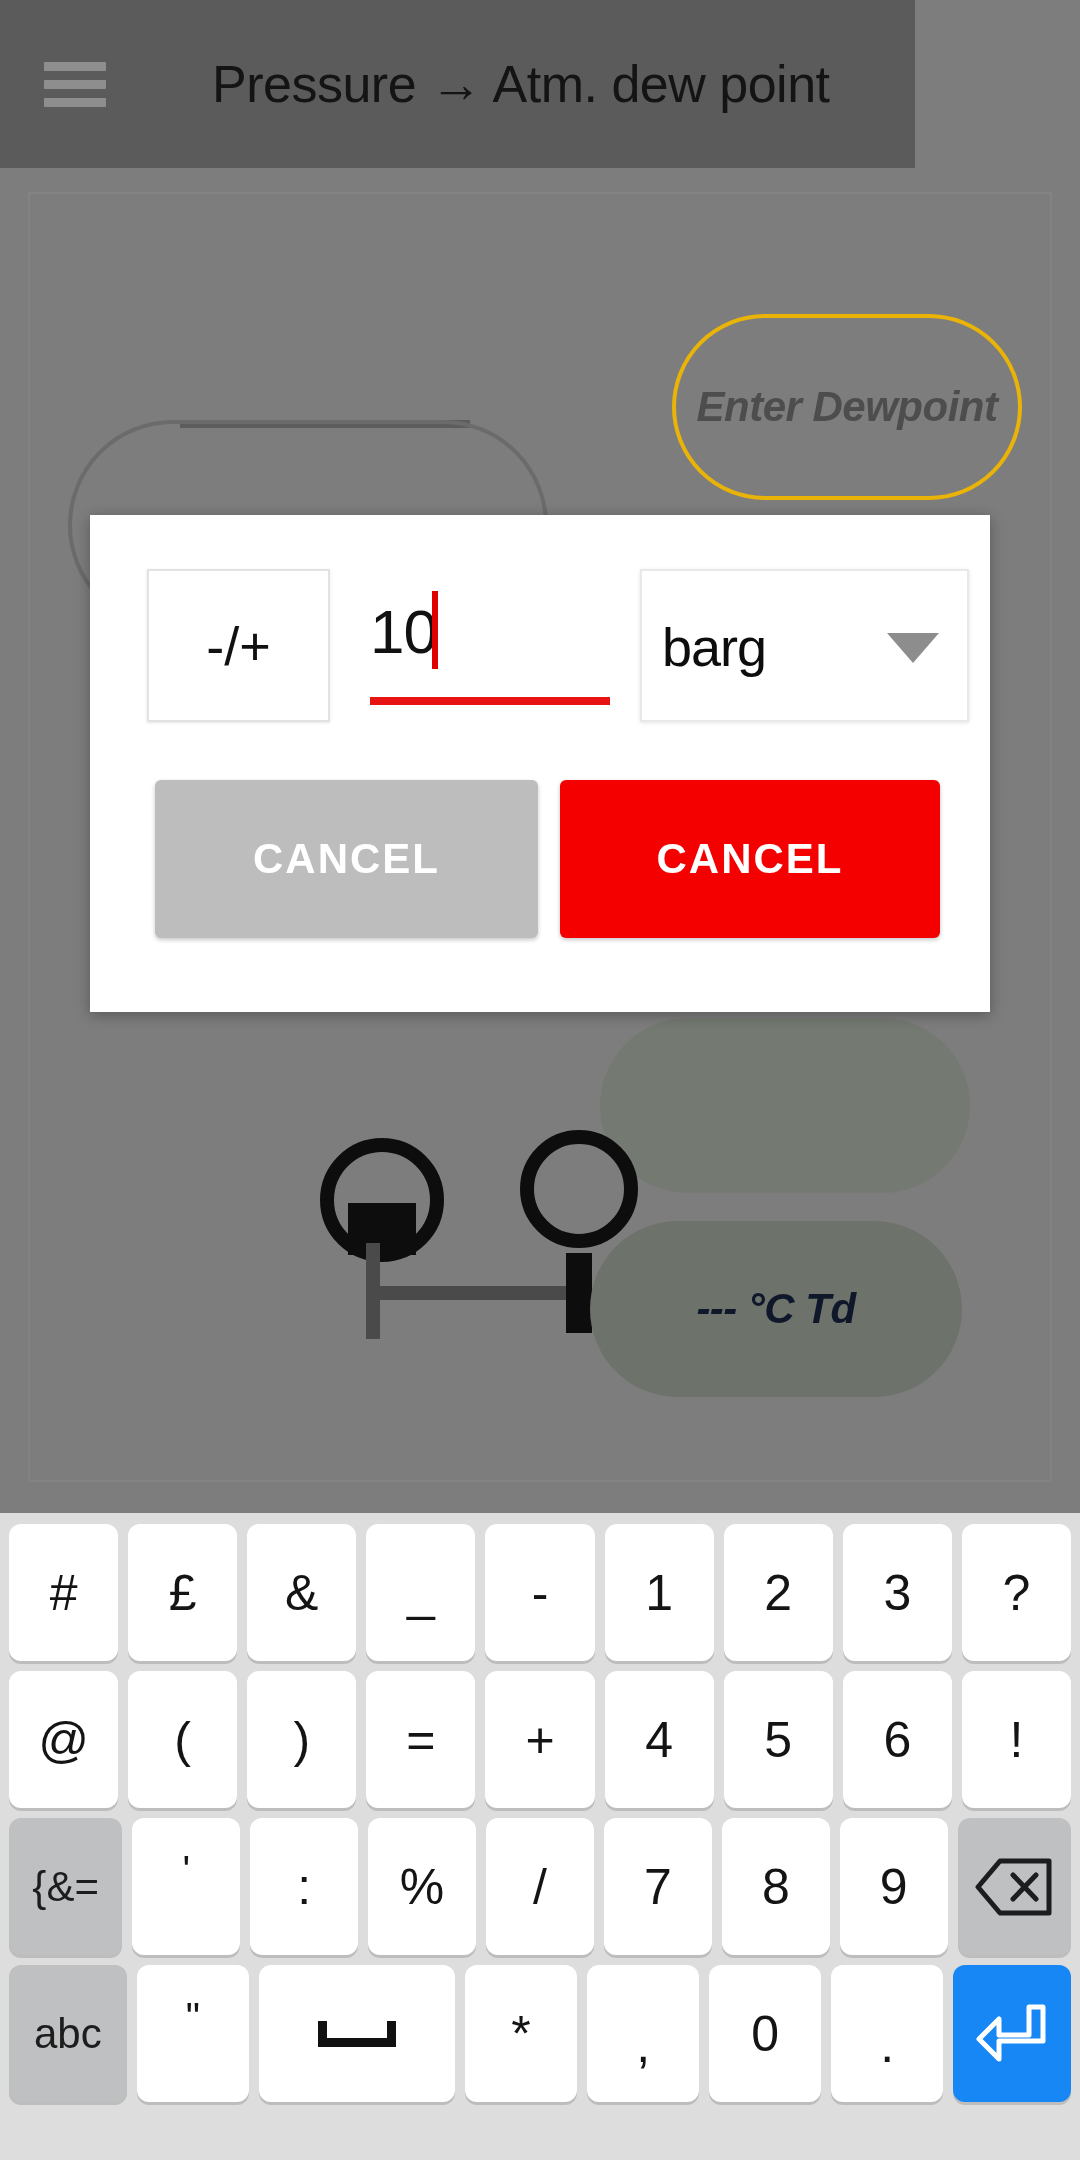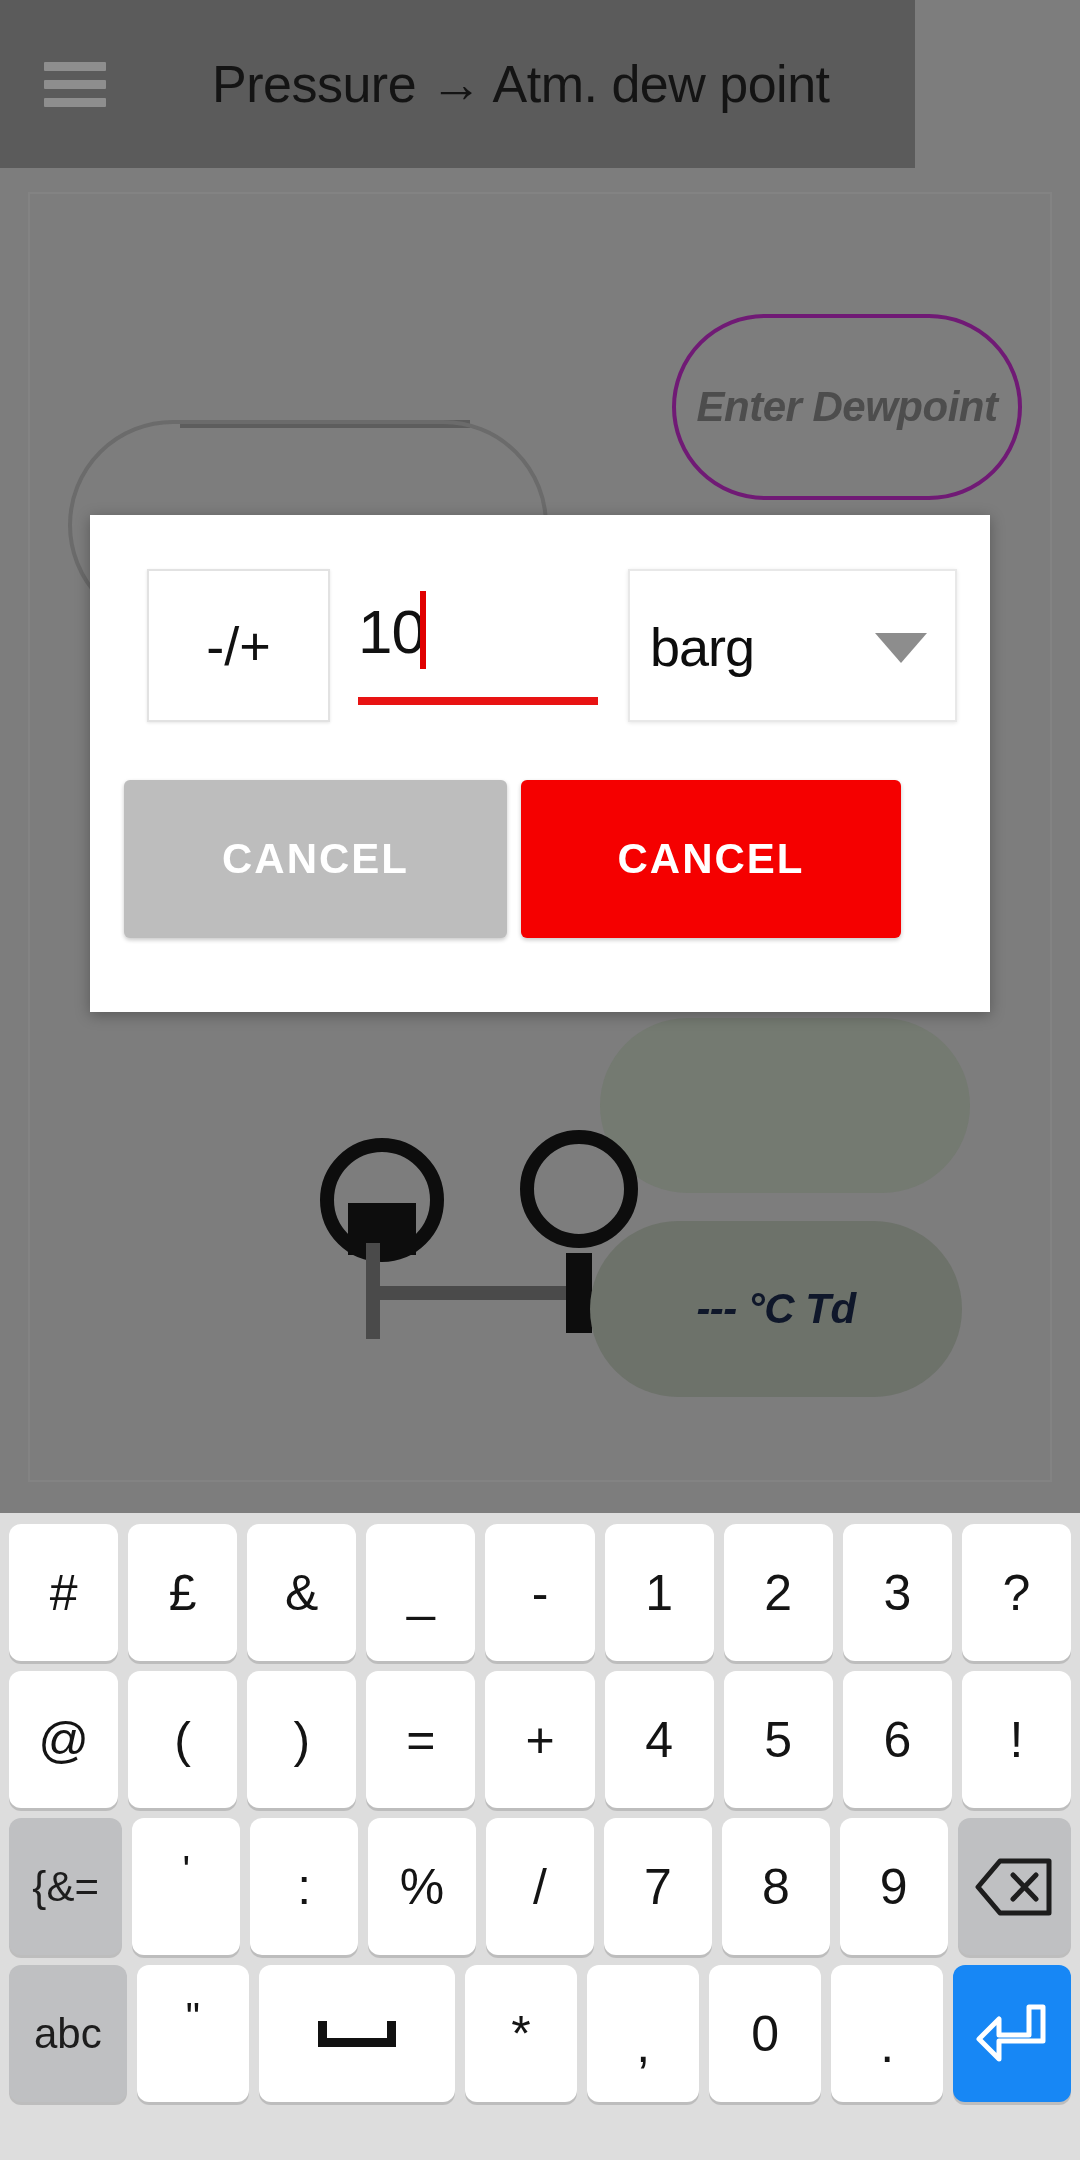--- a/index.html
+++ b/index.html
@@ -81,21 +81,21 @@
     letter-spacing: -0.5px;
   }
   #pill-left {
     left: 68px; top: 252px;
     width: 480px; height: 210px;
     border: 4px solid #6b6b6b;
   }
   #pill-dew {
     left: 672px; top: 146px;
     width: 350px; height: 186px;
-    border: 4px solid #701a75;
+    border: 4px solid #eab308;
   }
   #pill-sensor {
     left: 600px; top: 850px;
     width: 370px; height: 175px;
     background: #747a71;
   }
   #pill-td {
     left: 590px; top: 1053px;
     width: 372px; height: 176px;
     background: #6d726a;
@@ -159,21 +159,21 @@
     background: #fff;
     box-sizing: border-box;
     display: flex;
     align-items: center;
     justify-content: center;
     font-size: 54px;
     color: #111;
     box-shadow: 0 1px 3px rgba(0,0,0,0.10);
   }
   #value-field {
-    margin-left: 28px;
+    margin-left: 40px;
     width: 240px;
     height: 153px;
     position: relative;
   }
   #value-text {
     position: absolute;
     left: 0; top: 32px;
     font-size: 62px;
     color: #111;
     line-height: 1;
@@ -214,22 +214,22 @@
     border-left: 26px solid transparent;
     border-right: 26px solid transparent;
     border-top: 30px solid #8d8d8d;
   }
 
   #dialog-actions {
     position: absolute;
     left: 0; top: 265px;
     width: 900px;
     display: flex;
-    gap: 14px;
-    padding: 0 34px;
+    gap: 22px;
+    padding: 0 65px;
     box-sizing: border-box;
   }
   .dlg-btn {
     height: 158px;
     border: none;
     border-radius: 6px;
     color: #ffffff;
     font-size: 42px;
     font-weight: bold;
     letter-spacing: 2px;

